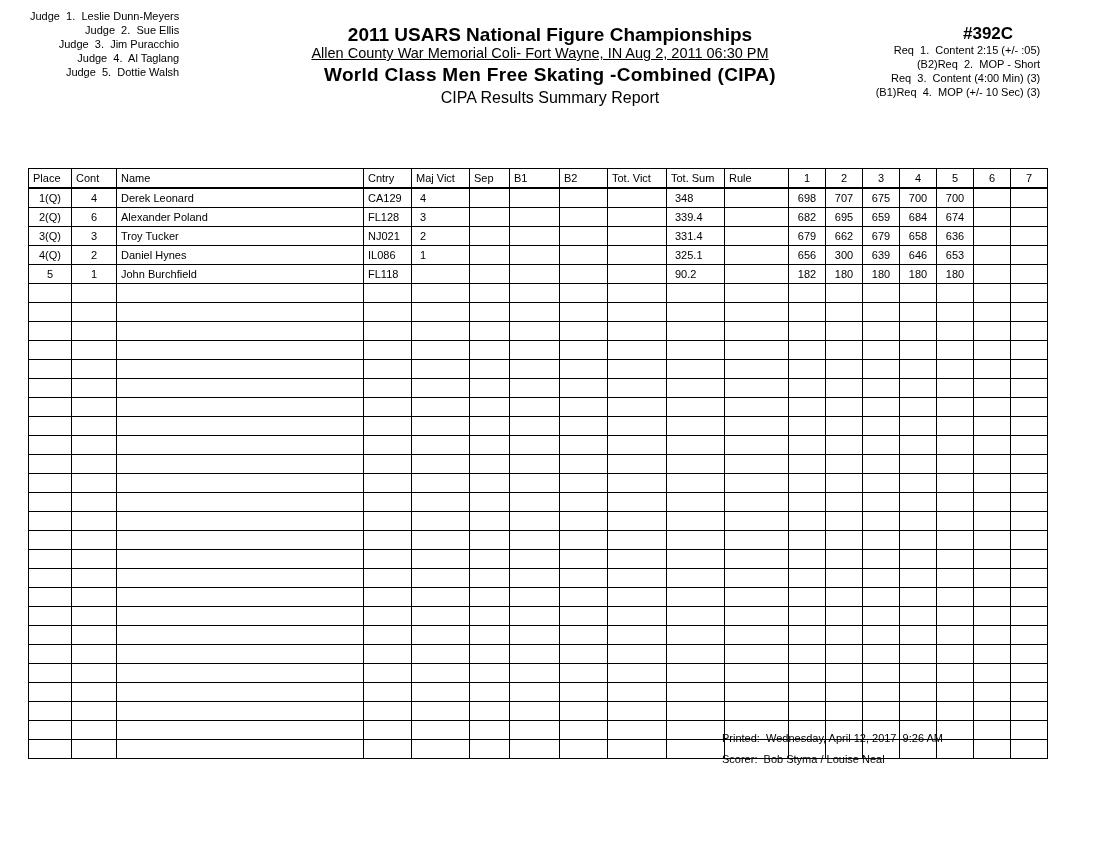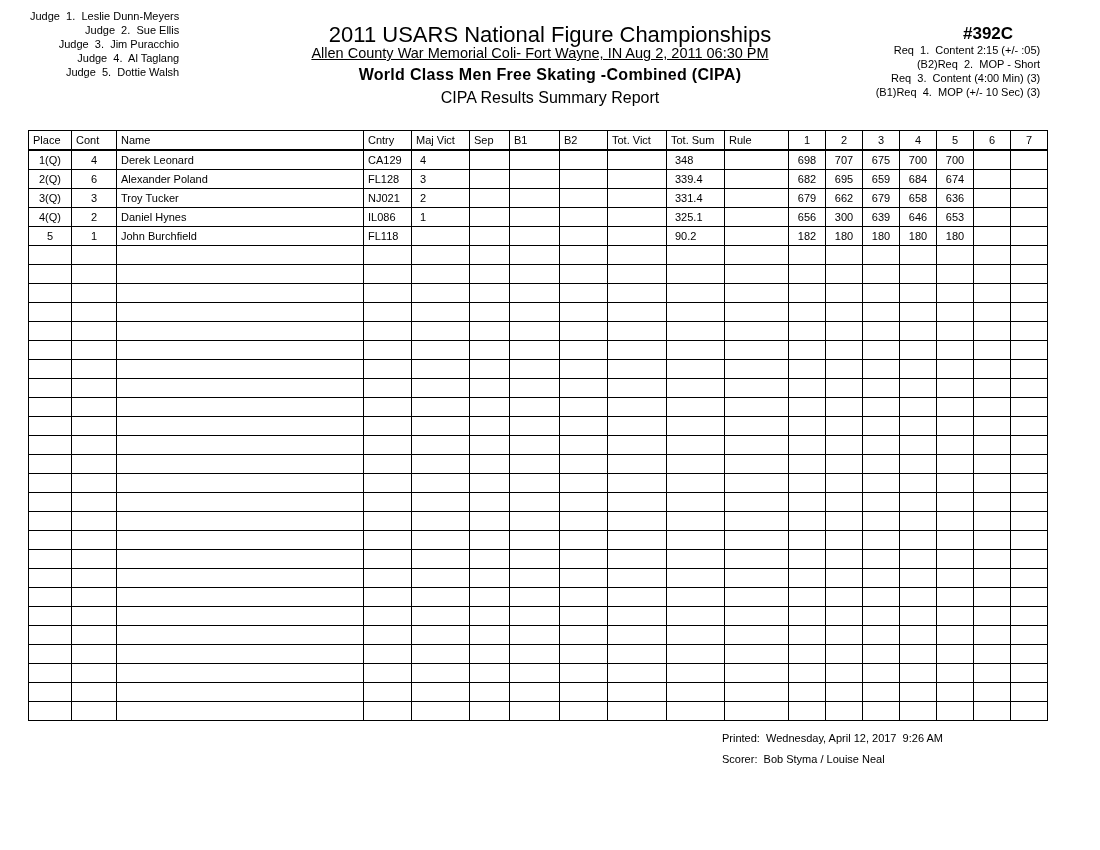--- a/index.html
+++ b/index.html
@@ -1,33 +1,33 @@
 <!DOCTYPE html>
 <html><head>
 <meta charset="utf-8">
 <style>
   html, body { margin:0; padding:0; background:#ffffff; }
   body { width:1100px; height:850px; position:relative; overflow:hidden; font-family:"Liberation Sans", sans-serif; color:#000; }
   .judges { position:absolute; left:30px; top:9px; font-size:11px; line-height:14px; }
   .judges .jl { white-space:pre;text-align:right; }
   .center { position:absolute; left:270px; width:560px; top:24px; text-align:center; }
-  .title1 { font-size:22px; font-weight:normal; line-height:21px; }
+  .title1 { font-size:19px; font-weight:bold; line-height:21px; }
   .title2 { font-size:14.5px; line-height:17px; margin-left:-20px;text-decoration:underline; }
-  .title3 { font-size:16px; font-weight:bold; line-height:25px; letter-spacing:0.3px; }
+  .title3 { font-size:19px; font-weight:bold; line-height:25px; letter-spacing:0.3px; }
   .title4 { font-size:16px; line-height:21px; }
   .eventno { position:absolute; left:963px; top:24px; font-size:17px; font-weight:bold;text-align:center; }
   .reqs { position:absolute; left:862px; top:43px; font-size:11px; line-height:14px;text-align:right; }
   .reqs .rl { white-space:pre; }
   .reqs .pre { display:inline-block; width:29px; }
   table.grid { position:absolute; left:28px; top:130px; border-collapse:collapse; table-layout:fixed; font-size:11px; }
   table.grid td, table.grid th { border:1px solid #000; height:18px; padding:0 0 0 4px; font-weight:normal; text-align:left; white-space:nowrap; overflow:hidden; }
   table.grid thead th { border-bottom:2px solid #000; height:18px; }
   table.grid .c { text-align:center; padding:0; }
   table.grid .ind { padding-left:8px; }
-  table.grid { border:1.5px solid #000; }
+  table.grid { border:1.5px solid #000;margin-top:38px; }
   .footer { position:absolute; left:690px; top:728px; font-size:11px; line-height:21px;margin-left:32px; }
   .footer .fl { white-space:pre; }
 </style>
 </head>
 <body>
 
 <div class="judges">
   <div class="jl"><span>Judge  1.</span>  <span>Leslie Dunn-Meyers</span></div>
   <div class="jl"><span>Judge  2.</span>  <span>Sue Ellis</span></div>
   <div class="jl"><span>Judge  3.</span>  <span>Jim Puracchio</span></div>

